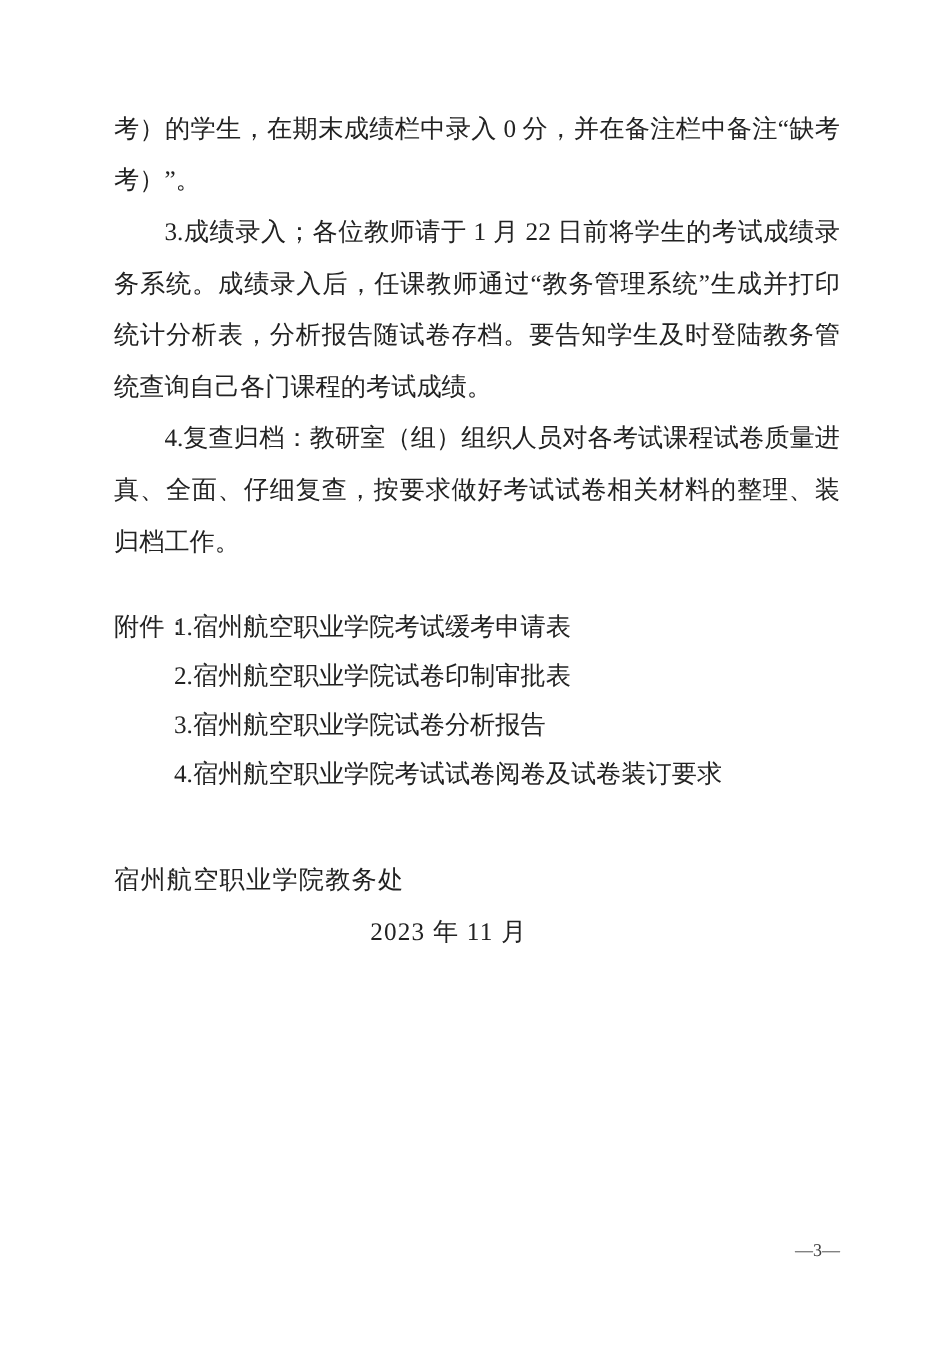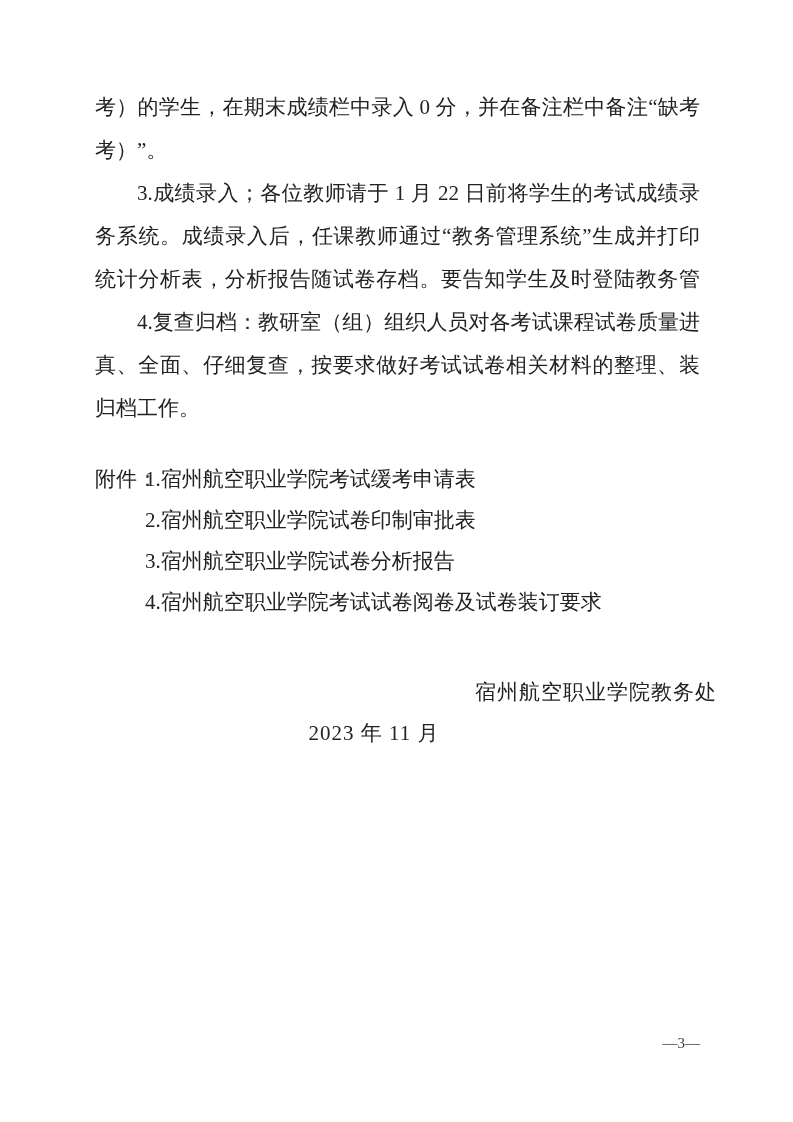--- a/index.html
+++ b/index.html
@@ -54,23 +54,23 @@
     position: absolute;
     left: 0;
     top: 0;
   }
   
   .signature-org {
     margin-top: 49px;
     height: 41px;
     line-height: 41px;
     font-size: 21px;
-    text-align: right;
     margin-right: -17px;
     letter-spacing: 1px;
+    font-family: Liberation Mono, monospace;
   }
   .signature-date {
     height: 41px;
     line-height: 41px;
     font-size: 21px;
     text-align: center;
     padding-right: 47px;
     letter-spacing: 1px;
   }
   
@@ -92,20 +92,21 @@
 
     <div class="body-block">
         <div>
           <div class="line fill">考）的学生，在期末成绩栏中录入 0 分，并在备注栏中备注“缺考（缓</div>
           <div class="line">考）”。</div>
         </div>
         <div>
           <div class="line fill indent">3.成绩录入；各位教师请于 1 月 22 日前将学生的考试成绩录入教</div>
           <div class="line fill">务系统。成绩录入后，任课教师通过“教务管理系统”生成并打印成绩</div>
           <div class="line fill">统计分析表，分析报告随试卷存档。要告知学生及时登陆教务管理系</div>
+          <div class="line">统查询自己各门课程的考试成绩。</div>
         </div>
         <div>
           <div class="line fill indent">4.复查归档：教研室（组）组织人员对各考试课程试卷质量进行认</div>
           <div class="line fill">真、全面、仔细复查，按要求做好考试试卷相关材料的整理、装订及</div>
           <div class="line">归档工作。</div>
         </div>
       </div>
 
     <div class="attachments">
         <div class="att-row"><span class="att-label">附件：</span><span>1.宿州航空职业学院考试缓考申请表</span></div>

